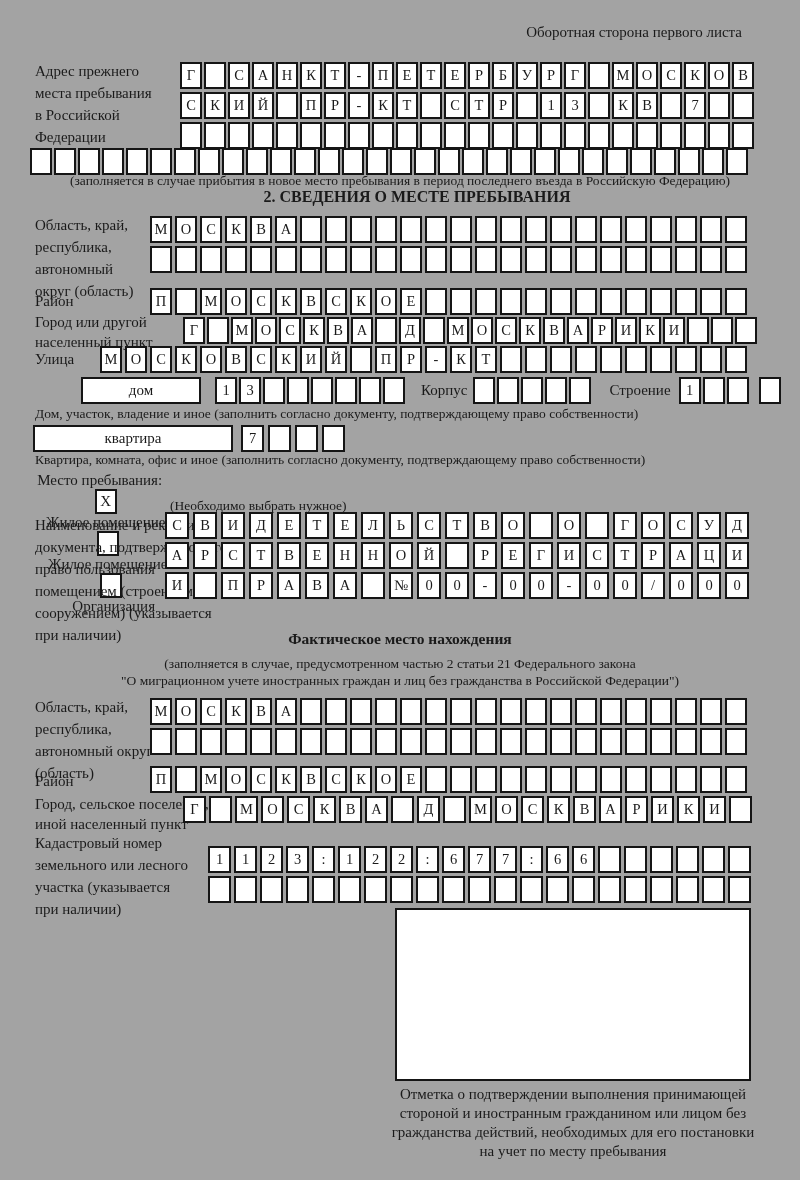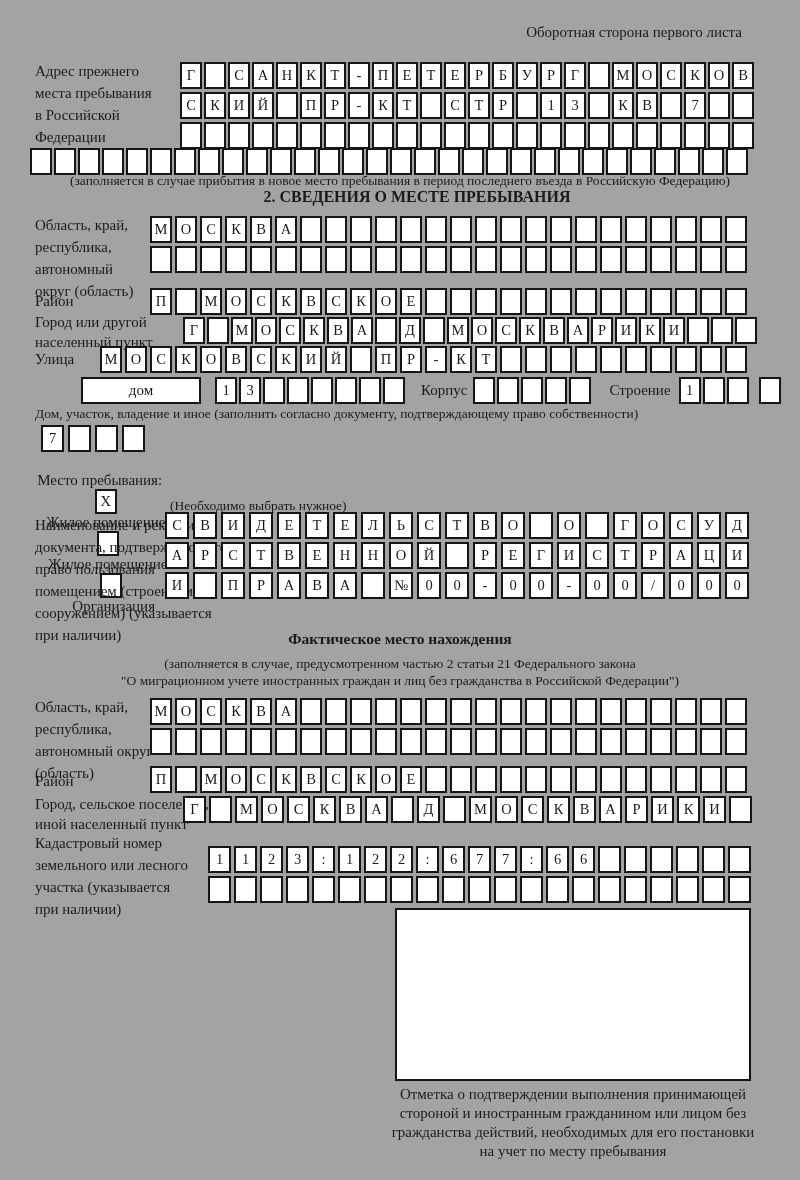--- a/index.html
+++ b/index.html
@@ -383,27 +383,29 @@
         <div class="cell"></div>
         <div class="cell"></div>
       </div>
     <div id="houseTail" class="grid">
         <div class="cell"></div>
       </div>
   </div>
   <div id="houseCap" class="cap">Дом, участок, владение и иное (заполнить согласно документу, подтверждающему право собственности)</div>
 
   <div id="aptRow" class="flexrow">
+    <div id="aptBox" class="wide-box">квартира</div>
     <div id="aptGrid" class="grid">
         <div class="cell">7</div>
         <div class="cell"></div>
         <div class="cell"></div>
         <div class="cell"></div>
       </div>
   </div>
+  <div id="aptCap" class="cap">Квартира, комната, офис и иное (заполнить согласно документу, подтверждающему право собственности)</div>
 
   <div id="stayRow" class="flexrow">
     <span>Место пребывания:</span>
     <div id="stayChk1" class="chk">X</div>
     <span id="stayOpt1">Жилое помещение</span>
     <div id="stayChk2" class="chk"></div>
     <span id="stayOpt2">Жилое помещение</span>
     <div id="stayChk3" class="chk"></div>
     <span id="stayOpt3">Организация</span>
   </div>

